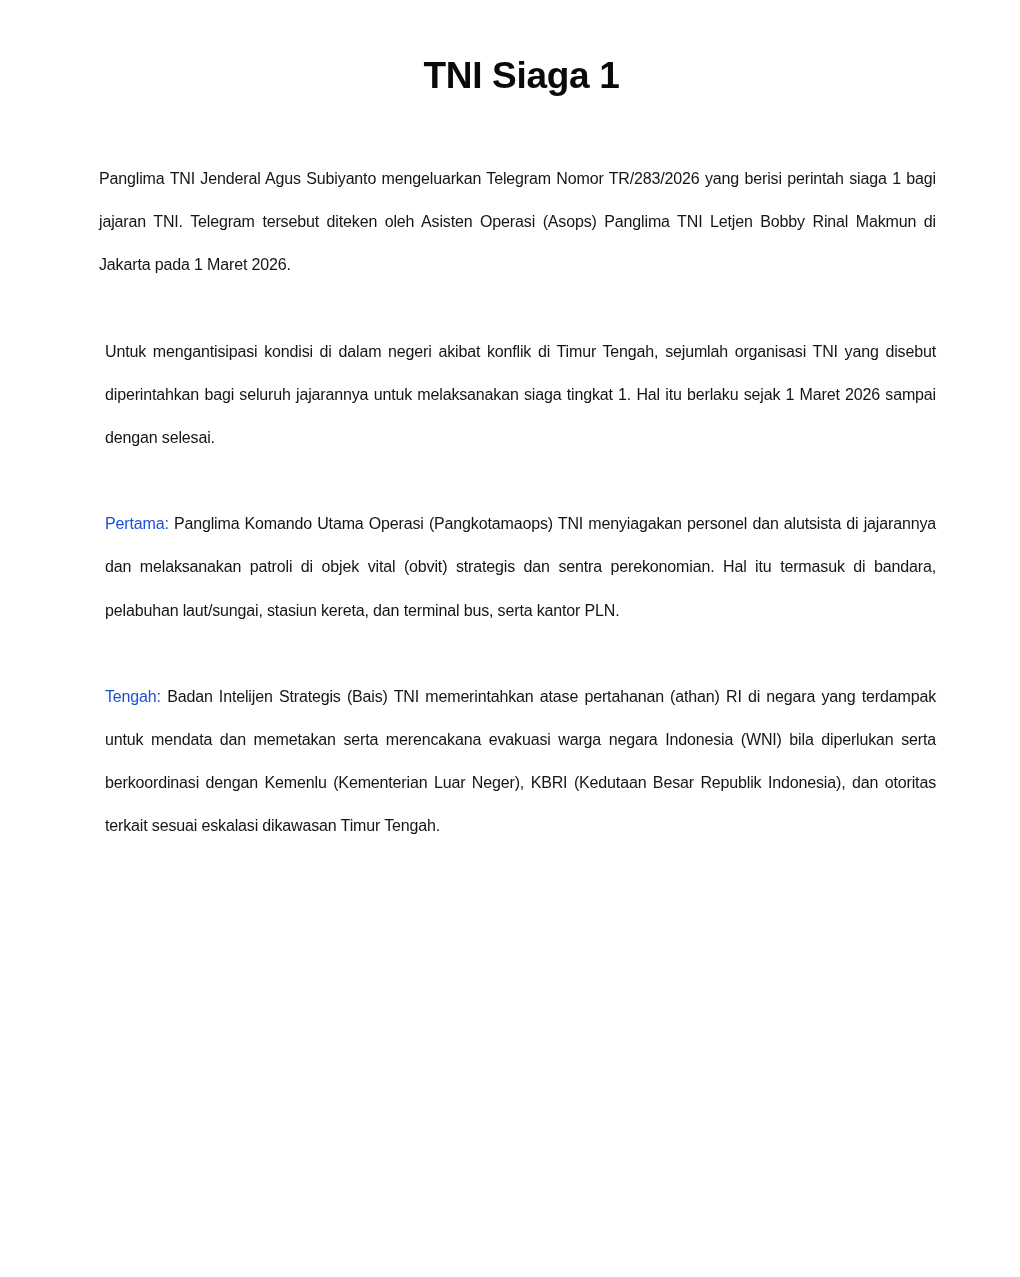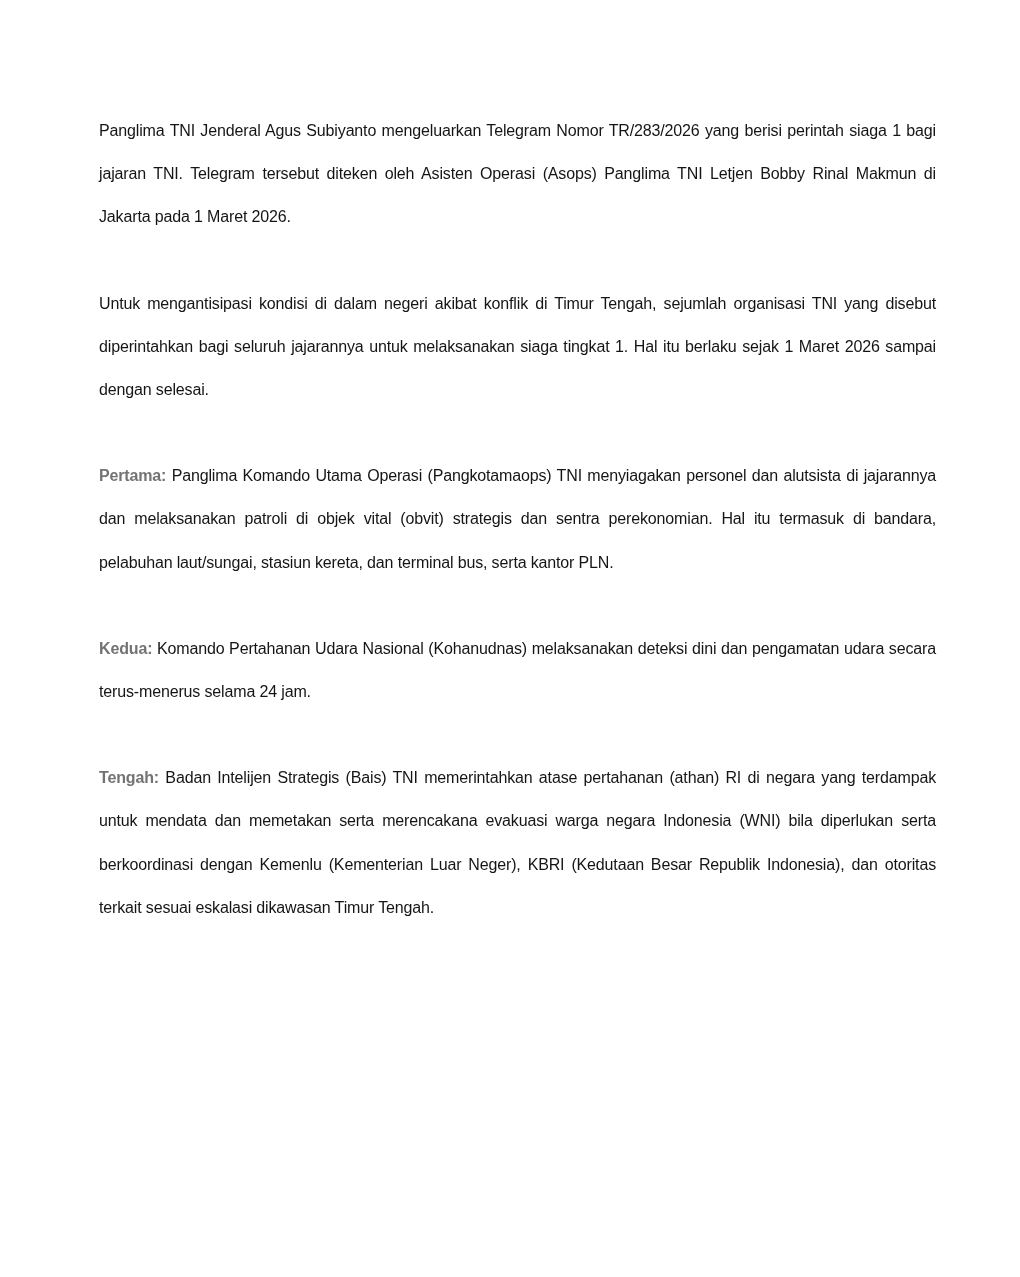--- a/index.html
+++ b/index.html
@@ -35,47 +35,45 @@
       margin: 0;
       font-size: 16px;
       line-height: 43.2px;
       text-align: justify;
       text-align-last: left;
       letter-spacing: -0.15px;
       color: #151515;
     }
     .para + .para {
       margin-top: 43px;
+      margin-left: 6px;
     }
     .p1 { margin-top: 57px !important; }
     .lead {
-      font-weight: bold;
-      color: #737373;
+      font-weight: normal;
+      color: #1d4ed8;
     }
   </style>
 </head>
 <body>
 
 <div class="page">
+  <h1 class="title">TNI Siaga 1</h1>
 
   <p class="para p1">
     <span>Panglima TNI Jenderal Agus Subiyanto mengeluarkan Telegram Nomor TR/283/2026 yang berisi perintah siaga 1 bagi jajaran TNI. Telegram tersebut diteken oleh Asisten Operasi (Asops) Panglima TNI Letjen Bobby Rinal Makmun di Jakarta pada 1 Maret 2026.</span>
   </p>
 
   <p class="para">
     <span>Untuk mengantisipasi kondisi di dalam negeri akibat konflik di Timur Tengah, sejumlah organisasi TNI yang disebut diperintahkan bagi seluruh jajarannya untuk melaksanakan siaga tingkat 1. Hal itu berlaku sejak 1 Maret 2026 sampai dengan selesai.</span>
   </p>
 
   <p class="para">
     <span class="lead">Pertama:</span>
     <span>Panglima Komando Utama Operasi (Pangkotamaops) TNI menyiagakan personel dan alutsista di jajarannya dan melaksanakan patroli di objek vital (obvit) strategis dan sentra perekonomian. Hal itu termasuk di bandara, pelabuhan laut/sungai, stasiun kereta, dan terminal bus, serta kantor PLN.</span>
   </p>
 
-  <p class="para">
-    <span class="lead">Kedua:</span>
-    <span>Komando Pertahanan Udara Nasional (Kohanudnas) melaksanakan deteksi dini dan pengamatan udara secara terus-menerus selama 24 jam.</span>
-  </p>
 
   <p class="para">
     <span class="lead">Tengah:</span>
     <span>Badan Intelijen Strategis (Bais) TNI memerintahkan atase pertahanan (athan) RI di negara yang terdampak untuk mendata dan memetakan serta merencakana evakuasi warga negara Indonesia (WNI) bila diperlukan serta berkoordinasi dengan Kemenlu (Kementerian Luar Neger), KBRI (Kedutaan Besar Republik Indonesia), dan otoritas terkait sesuai eskalasi dikawasan Timur Tengah.</span>
   </p>
 </div>
 
 </body></html>

